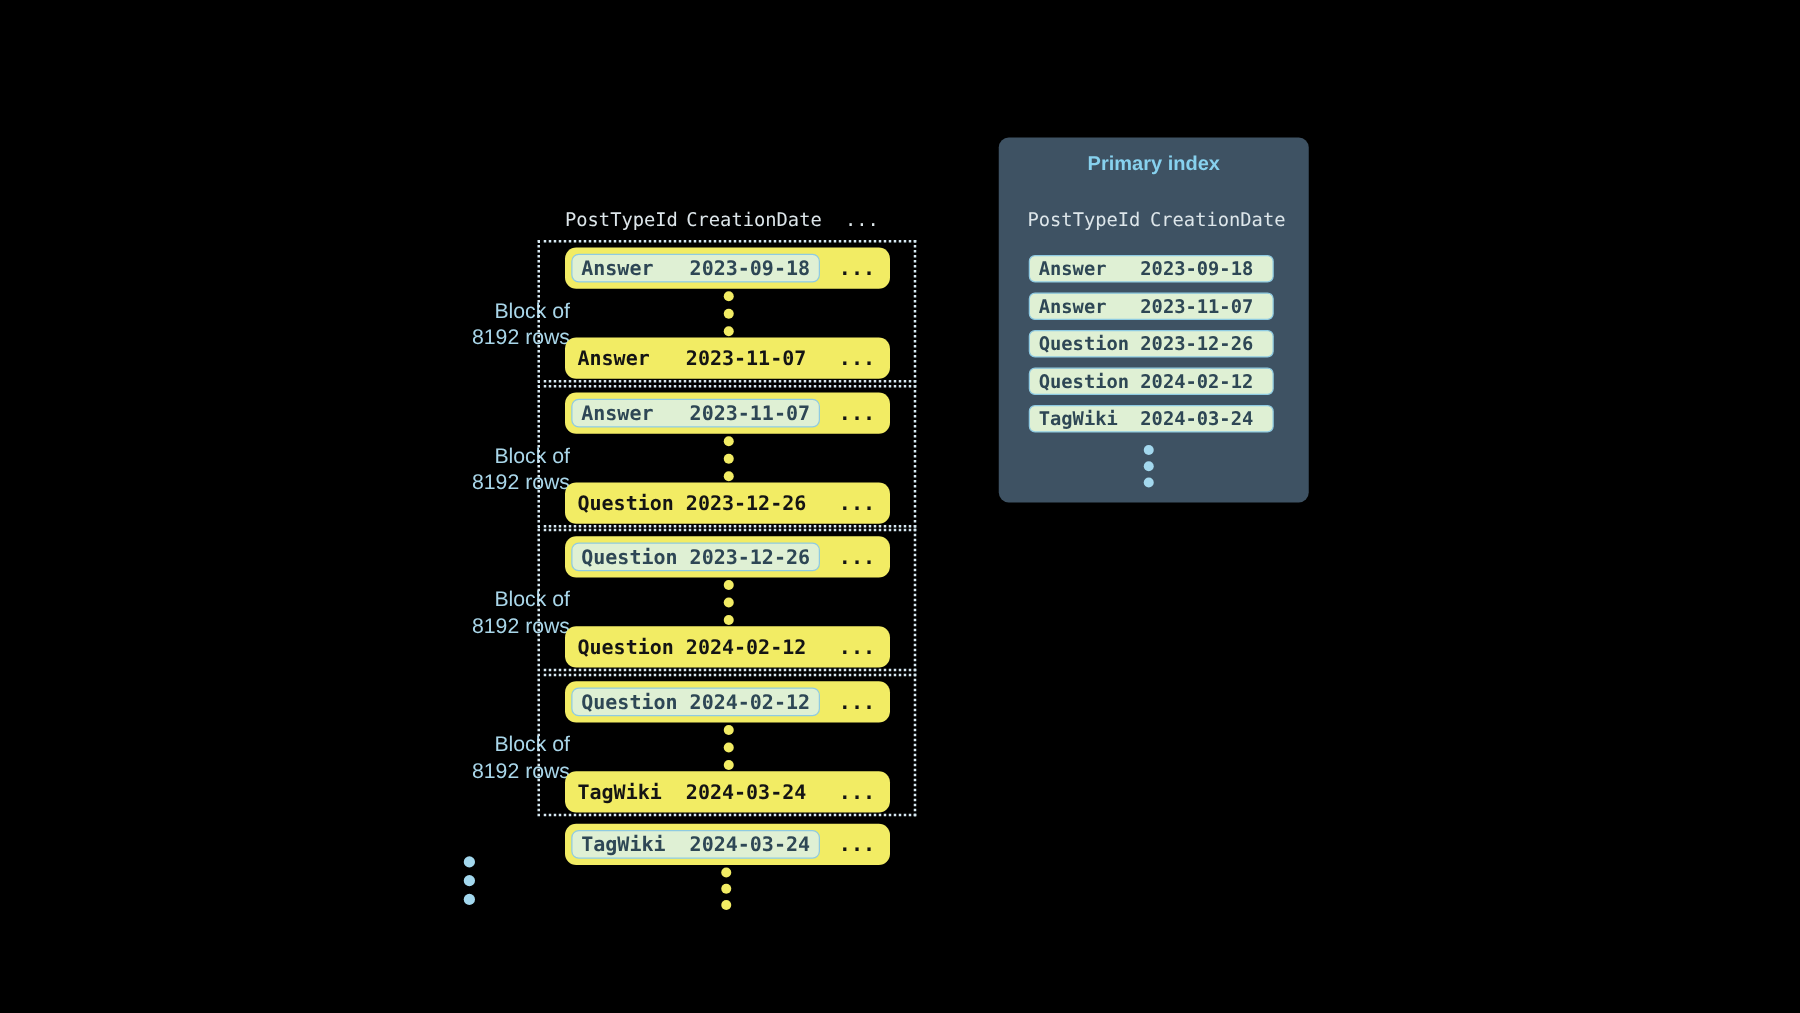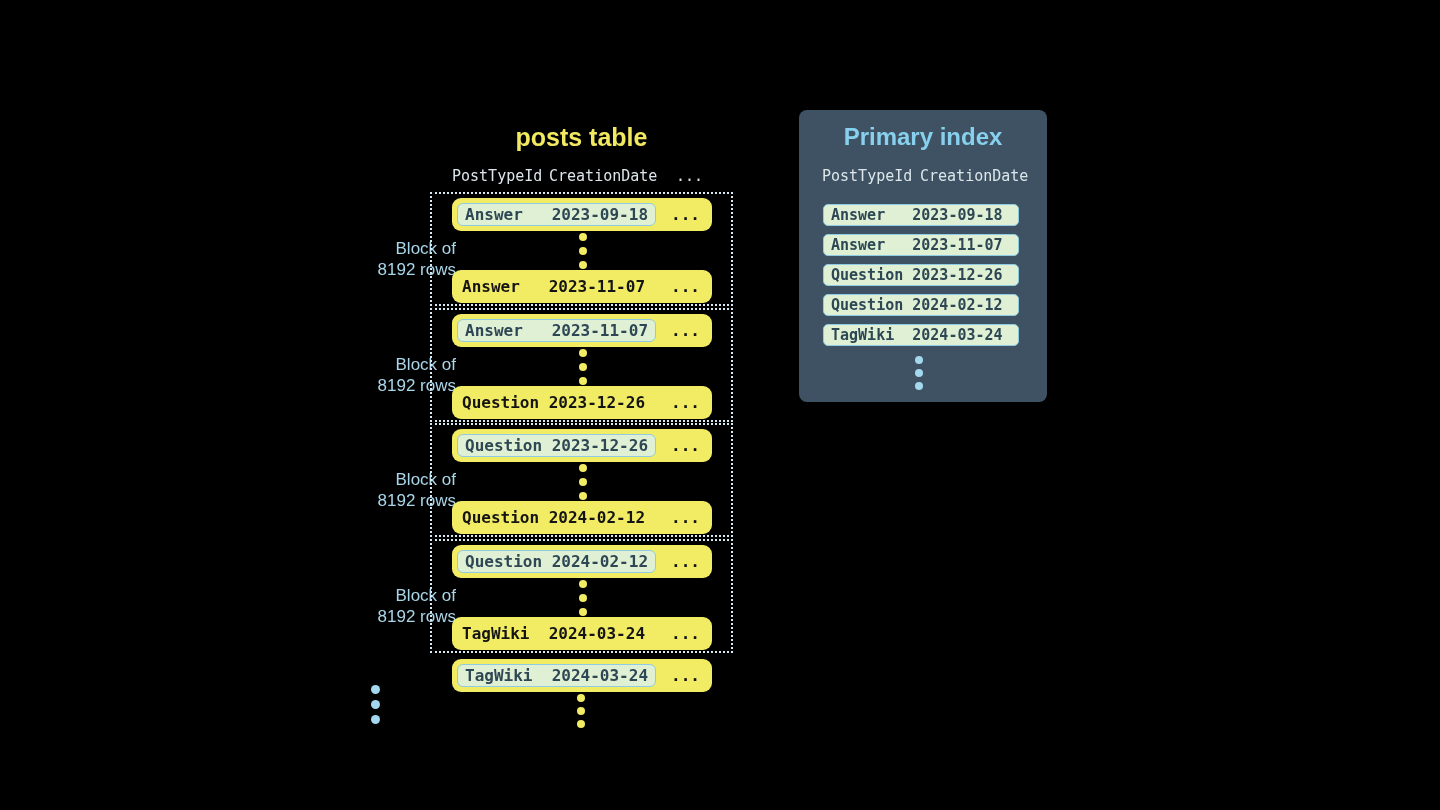--- a/index.html
+++ b/index.html
@@ -77,21 +77,21 @@
   .left-dots{left:371px;top:685px;}
   .left-dots i{width:9px;height:9px;}
 
   
   .panel{
     position:absolute;left:799px;top:110px;width:248px;height:292px;
     background:var(--panelBg);border-radius:8px;
   }
   .panel-title{
     position:absolute;top:124px;left:0;width:100%;text-align:center;
-    font-size:24px;font-weight:bold;color:var(--panelTitle);top:13px;
+    font-size:16px;font-weight:bold;color:var(--panelTitle);top:13px;
   }
   .panel-headers{
     position:absolute;top:57px;left:0;width:100%;height:20px;
     font-family:"DejaVu Sans Mono",monospace;font-size:15px;color:var(--headerText);
   }
   .panel-headers .h1{position:absolute;left:23px;}
   .panel-headers .h2{position:absolute;left:121px;}
   .idx-row{
     position:absolute;left:24px;width:196px;height:22px;
     background:var(--cellBg);border:1px solid var(--cellBorder);border-radius:5px;
@@ -99,21 +99,20 @@
     font-family:"DejaVu Sans Mono",monospace;font-size:15px;font-weight:bold;
     color:var(--cellText);
   }
   .idx-dots{left:116px;top:246px;gap:5px;}
 </style>
 </head>
 <body>
 
 <div class="canvas">
 
-  <div class="posts-title">posts table</div>
 
   <div class="posts-headers">
     <span class="h1">PostTypeId</span>
     <span class="h2">CreationDate</span>
     <span class="h3">...</span>
   </div>
 
   <div class="block-label" style="top:238px">
     <div>Block of</div>
     <div>8192 rows</div>

